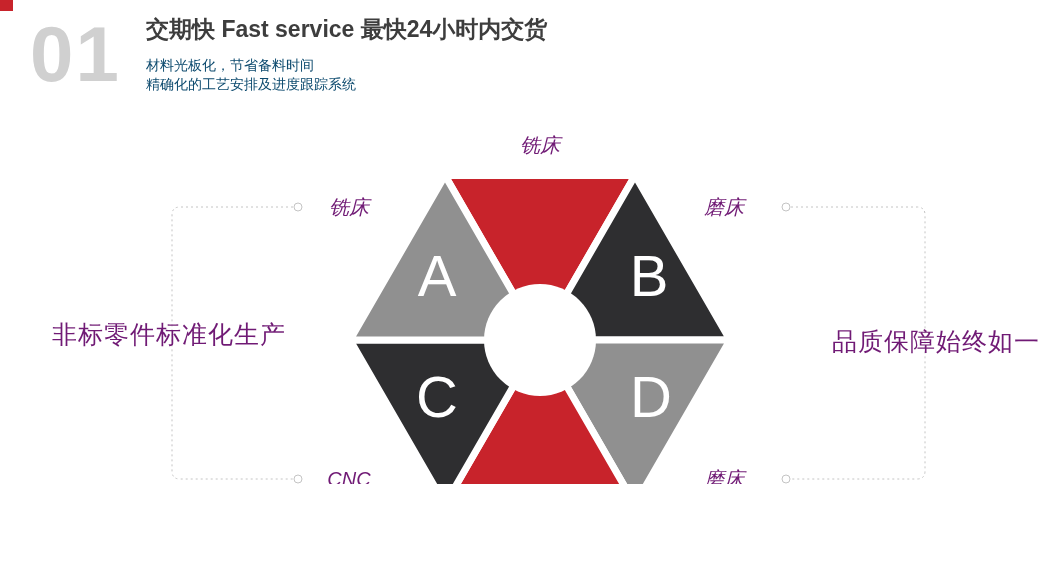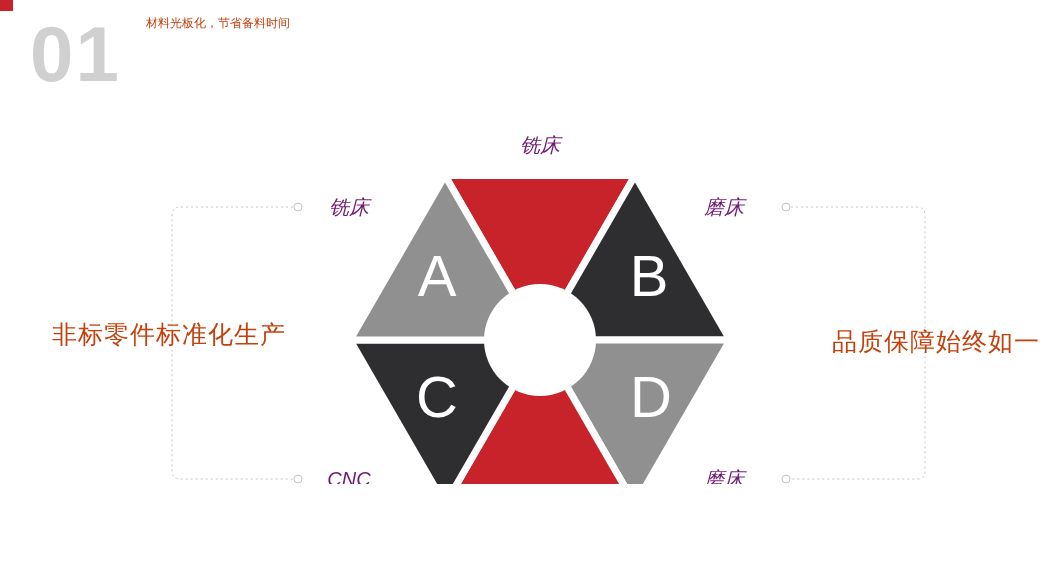--- a/index.html
+++ b/index.html
@@ -3,43 +3,45 @@
 <meta charset="utf-8">
 <style>
   html,body{margin:0;padding:0;background:#ffffff;}
   .stage{position:relative;width:1060px;height:484px;background:#ffffff;overflow:hidden;
          font-family:"Liberation Sans","DejaVu Sans",sans-serif;}
   .corner-accent{position:absolute;left:0;top:0;width:13px;height:11px;background:#c8232b;}
   .section-number{position:absolute;left:30px;top:12px;font-size:78px;line-height:1.1;
                   font-weight:700;color:#d0d0d0;letter-spacing:2px;}
   .header-block{position:absolute;left:146px;top:14px;}
   .title{font-size:23px;font-weight:700;color:#3d3d3d;line-height:30px;margin:0 0 12px 0;}
-  .subtitle{font-size:12px;color:#c2410c;line-height:19px;}
+  .subtitle{font-size:14px;color:#0c4a6e;line-height:19px;}
   .diagram{position:absolute;left:0;top:0;}
   .tri{stroke:#ffffff;stroke-width:7;stroke-linejoin:round;}
   .bracket{fill:none;stroke:#c4c4c4;stroke-width:1;stroke-dasharray:2 3;}
   .node{fill:#ffffff;stroke:#c4c4c4;stroke-width:1;}
   .hub{fill:#ffffff;}
   .letter{fill:#ffffff;font-size:58px;font-family:"Liberation Sans","DejaVu Sans",sans-serif;
           text-anchor:middle;font-weight:400;}
   .lbl{position:absolute;transform:translate(-50%,-50%);font-size:20px;color:#701a75;white-space:nowrap;font-style:italic;}
-  .callout{position:absolute;transform:translate(-50%,-50%);font-size:25px;color:#c2410c;
+  .callout{position:absolute;transform:translate(-50%,-50%);font-size:25px;color:#701a75;
            white-space:nowrap;letter-spacing:1px;}
 </style>
 </head>
 <body>
 
 <div class="stage">
 
   <div class="corner-accent"></div>
 
   <div class="section-number">01</div>
 
   <div class="header-block">
+    <div class="title">交期快  Fast service 最快24小时内交货</div>
     <div class="subtitle">材料光板化，节省备料时间</div>
+    <div class="subtitle">精确化的工艺安排及进度跟踪系统</div>
   </div>
 
   <svg class="diagram" width="1060" height="576" viewBox="0 0 1060 576">
 
     <path class="bracket" d="M 298 207 H 180 Q 172 207 172 215 V 471 Q 172 479 180 479 H 298"></path>
     <path class="bracket" d="M 786 207 H 917 Q 925 207 925 215 V 471 Q 925 479 917 479 H 786"></path>
     <circle class="node" cx="298" cy="207" r="4"></circle>
     <circle class="node" cx="298" cy="479" r="4"></circle>
     <circle class="node" cx="786" cy="207" r="4"></circle>
     <circle class="node" cx="786" cy="479" r="4"></circle>

